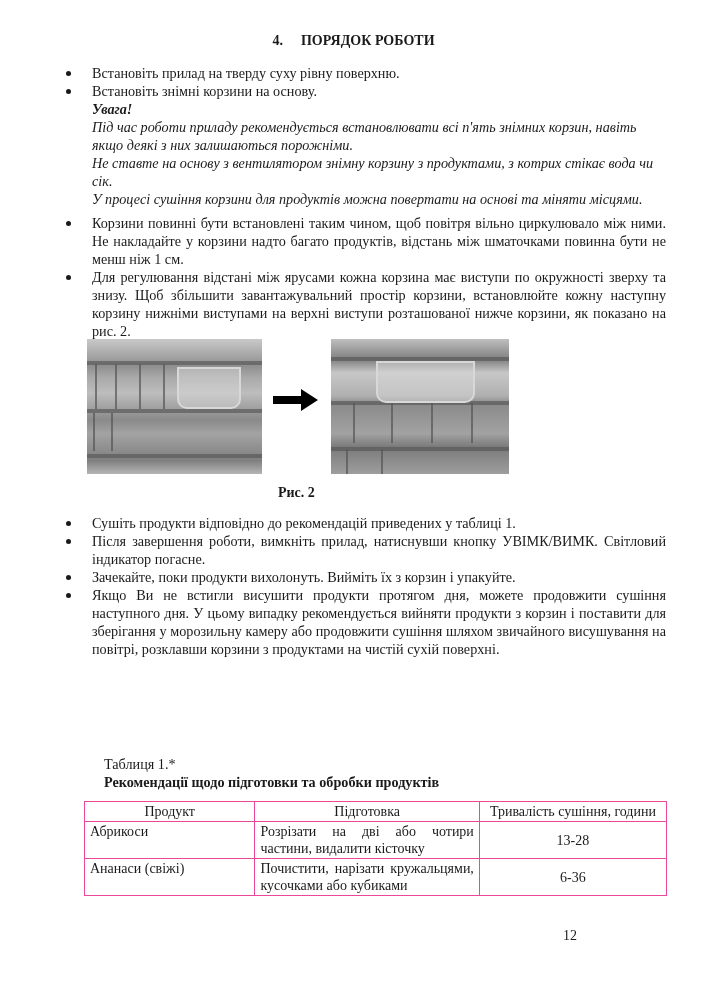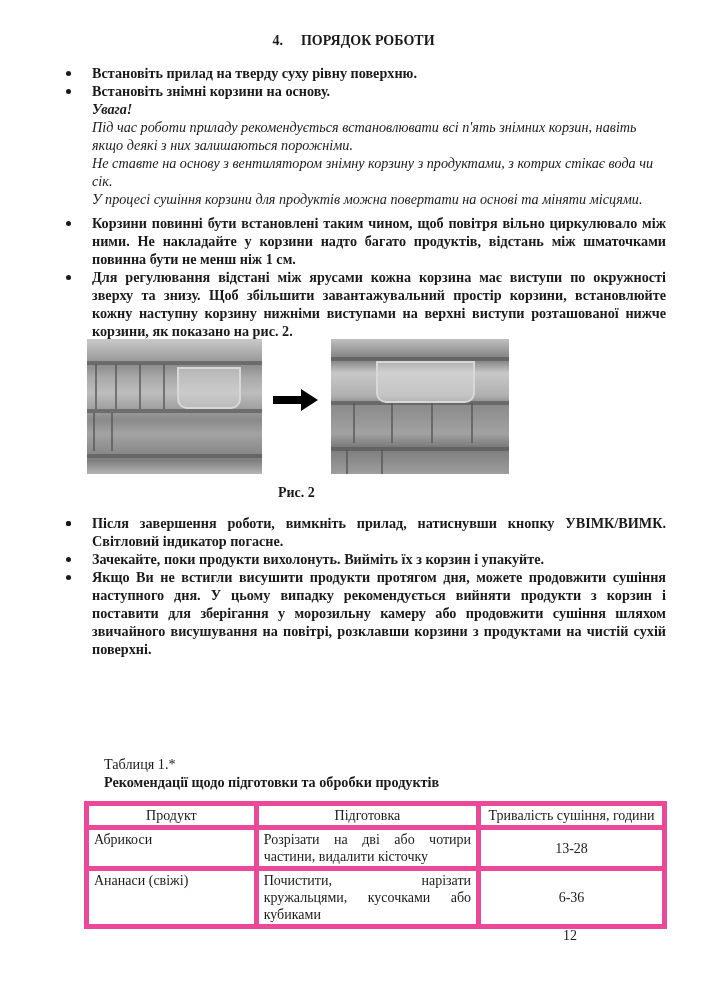--- a/index.html
+++ b/index.html
@@ -2,40 +2,40 @@
 <html><head>
 <meta charset="utf-8">
 <style>
   html, body { margin: 0; padding: 0; background: #ffffff; }
   body { width: 707px; height: 1000px; position: relative; overflow: hidden;
          font-family: "Liberation Serif", "DejaVu Serif", serif; color: #1a1a1a; font-size: 14.2px; }
   .page { position: absolute; left: 0; top: 0; width: 619px; height: 1000px; border-radius: 26px; }
   .title { position: absolute; top: 33px; left: 0; width: 707px; text-align: center; font-weight: bold; font-size: 14px; }
   .title .num { margin-right: 18px; }
   ul.bullets { position: absolute; left: 66px; width: 600px; margin: 0; padding: 0; list-style: none; }
-  ul.bullets li { position: relative; padding-left: 26px; line-height: 18px; text-align: justify; font-weight: bold; }
+  ul.bullets li { position: relative; padding-left: 26px; line-height: 18px; text-align: justify; }
   ul.bullets li .dot { position: absolute; left: 0; top: 7px; width: 5px; height: 5px; border-radius: 50%; background: #1a1a1a; }
   .note { padding-left: 26px; width: 574px; line-height: 18px; font-style: italic; }
   .note .warn { font-weight: bold; }
   #list1 { top: 64px; }
   #list2 { top: 214px; }
   #list3 { top: 514px; }
   .figure { position: absolute; top: 339px; left: 87px; width: 425px; height: 140px; }
   .photo { position: absolute; top: 0; width: 175px; height: 135px; background: #9a9a9a; overflow: hidden; }
   .photo.left { left: 0; background: linear-gradient(180deg,#c9c9c9 0%,#8f8f8f 20%,#a8a8a8 28%,#bdbdbd 40%,#8a8a8a 60%,#a3a3a3 70%,#7f7f7f 90%,#b5b5b5 100%); }
   .photo.right { left: 244px; width: 178px; background: linear-gradient(180deg,#bfbfbf 0%,#7f7f7f 15%,#c7c7c7 25%,#b0b0b0 42%,#8a8a8a 48%,#a2a2a2 70%,#7a7a7a 80%,#9e9e9e 100%); }
   .photo .bar { position: absolute; left: 0; right: 0; height: 4px; background: #5a5a5a; opacity: .7; }
   .photo .vbar { position: absolute; width: 2px; background: #555; opacity: .7; }
   .photo .cup { position: absolute; border: 2px solid #d8d8d8; border-radius: 0 0 10px 10px; background: rgba(220,220,220,.45); }
   .arrow { position: absolute; left: 186px; top: 50px; width: 45px; height: 22px; }
   .caption { position: absolute; top: 485px; left: 278px; font-weight: bold; font-size: 14px; }
   .table-label { position: absolute; top: 755px; left: 104px; line-height: 18px; }
   .table-label .tname { font-weight: bold; }
   table.recs { position: absolute; top: 801px; left: 84px; width: 583px; border-collapse: collapse; font-size: 14px; }
-  table.recs td, table.recs th { border: 5px solid #ec4899; padding: 1px 5px; vertical-align: top; line-height: 17px; font-weight: normal; }
+  table.recs td, table.recs th { border: 1px solid #ec4899; padding: 1px 5px; vertical-align: top; line-height: 17px; font-weight: normal; }
   table.recs th { text-align: center; }
   table.recs td.dur { text-align: center; vertical-align: middle; }
   table.recs td.prep { text-align: justify; text-align-last: left; }
   .c1 { width: 163px; } .c2 { width: 218px; } .c3 { width: 180px; }
   .pagenum { position: absolute; top: 928px; right: 42px; font-size: 14px; }
 </style>
 </head>
 <body>
 
 <div class="page">
@@ -85,21 +85,21 @@
       <div class="vbar" style="left:60px;top:64px;height:40px"></div>
       <div class="vbar" style="left:100px;top:64px;height:40px"></div>
       <div class="vbar" style="left:140px;top:64px;height:40px"></div>
       <div class="vbar" style="left:15px;top:110px;height:25px"></div>
       <div class="vbar" style="left:50px;top:110px;height:25px"></div>
     </div>
   </div>
   <div class="caption">Рис. 2</div>
 
   <ul class="bullets" id="list3">
-    <li><span class="dot"></span></li>
+    <li><span class="dot"></span><span>Сушіть продукти відповідно до рекомендацій  приведених у таблиці 1.</span></li>
     <li><span class="dot"></span><span>Після завершення роботи, вимкніть прилад, натиснувши кнопку УВІМК/ВИМК. Світловий індикатор погасне.</span></li>
     <li><span class="dot"></span><span>Зачекайте, поки продукти вихолонуть. Вийміть їх з корзин і упакуйте.</span></li>
     <li><span class="dot"></span><span>Якщо Ви не встигли висушити продукти протягом дня, можете продовжити сушіння наступного дня. У цьому випадку рекомендується вийняти продукти з корзин і поставити для зберігання у морозильну камеру або продовжити сушіння шляхом звичайного висушування на повітрі, розклавши корзини з продуктами на чистій сухій поверхні.</span></li>
   </ul>
 
   <div class="table-label">
     <div>Таблиця 1.*</div>
     <div class="tname">Рекомендації щодо підготовки та обробки продуктів</div>
   </div>
 

